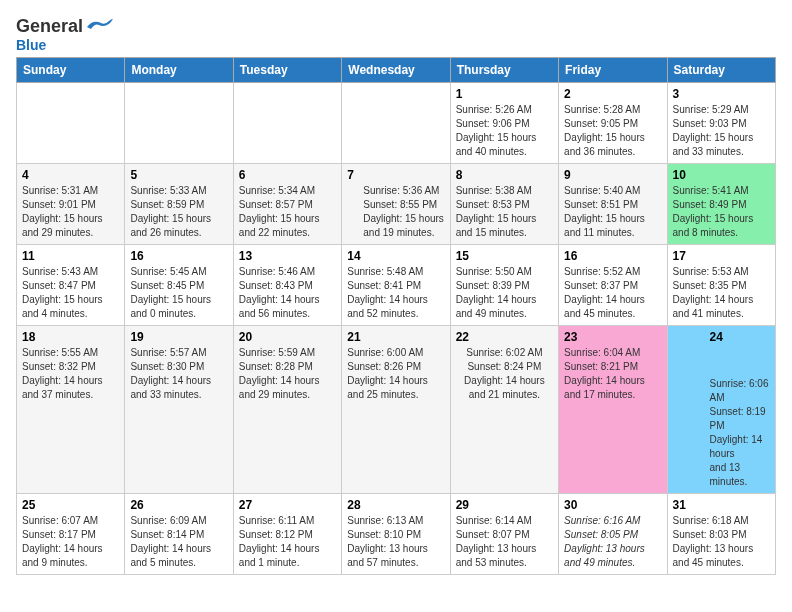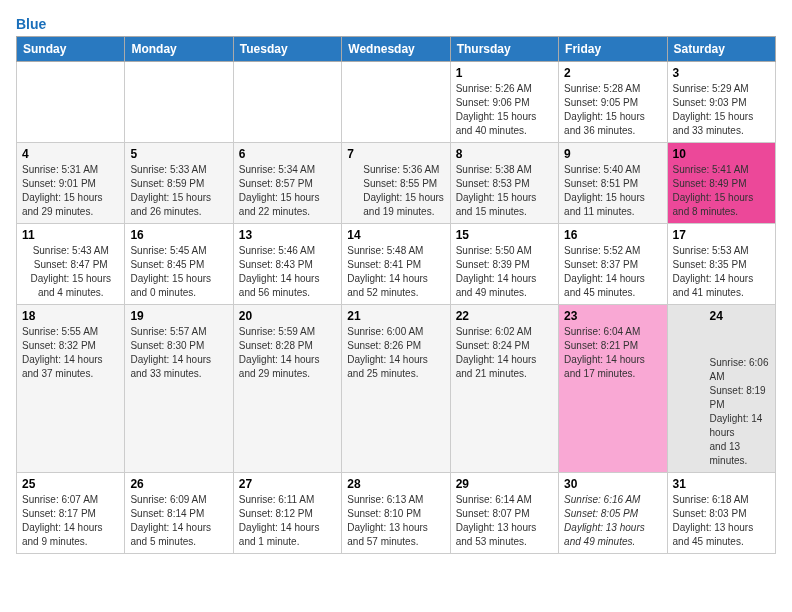--- a/index.html
+++ b/index.html
@@ -90,20 +90,26 @@
     }
     .empty-cell {
       background: #fff !important;
     }
   </style>
 </head>
 <body>
 
 <div class="header-area">
   <div class="logo">
+    <div class="logo-line">
+      <span class="logo-general">General</span>
+      <svg class="logo-bird" viewBox="0 0 28 20" xmlns="http://www.w3.org/2000/svg">
+        <path d="M2 10 Q8 2 16 6 Q20 8 24 4 Q26 2 28 2 Q26 6 22 8 Q18 10 14 8 Q10 6 6 12 Z" fill="#2979c0"></path>
+      </svg>
+    </div>
     <span class="logo-blue">Blue</span>
   </div>
   <div class="title-area">
     <div class="month-title"></div>
     <div class="location-title"></div>
   </div>
 </div>
 
 <table class="calendar">
   <thead>
@@ -181,32 +187,32 @@
 Daylight: 15 hours
 and 15 minutes.</div>
         </td>
         <td style="background-color: rgb(245, 245, 245);">
           <div class="day-number">9</div>
           <div class="day-info" style="white-space: pre-line;">Sunrise: 5:40 AM
 Sunset: 8:51 PM
 Daylight: 15 hours
 and 11 minutes.</div>
         </td>
-        <td style="background-color: #ec4899; margin-left: 21px;">
+        <td style="background-color: #86efac; margin-left: 21px;">
           <div class="day-number">10</div>
           <div class="day-info" style="white-space: pre-line;">Sunrise: 5:41 AM
 Sunset: 8:49 PM
 Daylight: 15 hours
 and 8 minutes.</div>
         </td>
       </tr>
       <tr>
         <td>
           <div class="day-number">11</div>
-          <div class="day-info" style="white-space: pre-line; text-align: center;">Sunrise: 5:43 AM
+          <div class="day-info" style="white-space: pre-line;">Sunrise: 5:43 AM
 Sunset: 8:47 PM
 Daylight: 15 hours
 and 4 minutes.</div>
         </td>
         <td>
           <div class="day-number">16</div>
           <div class="day-info" style="white-space: pre-line;">Sunrise: 5:45 AM
 Sunset: 8:45 PM
 Daylight: 15 hours
 and 0 minutes.</div>
@@ -271,33 +277,33 @@
         </td>
         <td style="background-color: rgb(245, 245, 245);">
           <div class="day-number">21</div>
           <div class="day-info" style="white-space: pre-line;">Sunrise: 6:00 AM
 Sunset: 8:26 PM
 Daylight: 14 hours
 and 25 minutes.</div>
         </td>
         <td style="background-color: rgb(245, 245, 245);">
           <div class="day-number">22</div>
-          <div class="day-info" style="white-space: pre-line;">Sunrise: 6:02 AM
+          <div class="day-info" style="white-space: pre-line; text-align: center;">Sunrise: 6:02 AM
 Sunset: 8:24 PM
 Daylight: 14 hours
 and 21 minutes.</div>
         </td>
         <td style="background-color: #f9a8d4;">
           <div class="day-number">23</div>
           <div class="day-info" style="white-space: pre-line;">Sunrise: 6:04 AM
 Sunset: 8:21 PM
 Daylight: 14 hours
 and 17 minutes.</div>
         </td>
-        <td style="background-color: #e5e5e5; padding-left: 42px;">
+        <td style="background-color: #7dd3fc; padding-left: 42px;">
           <div class="day-number">24</div>
           <div class="day-info" style="white-space: pre-line; margin-top: 33px;">Sunrise: 6:06 AM
 Sunset: 8:19 PM
 Daylight: 14 hours
 and 13 minutes.</div>
         </td>
       </tr>
       <tr>
         <td>
           <div class="day-number">25</div>

